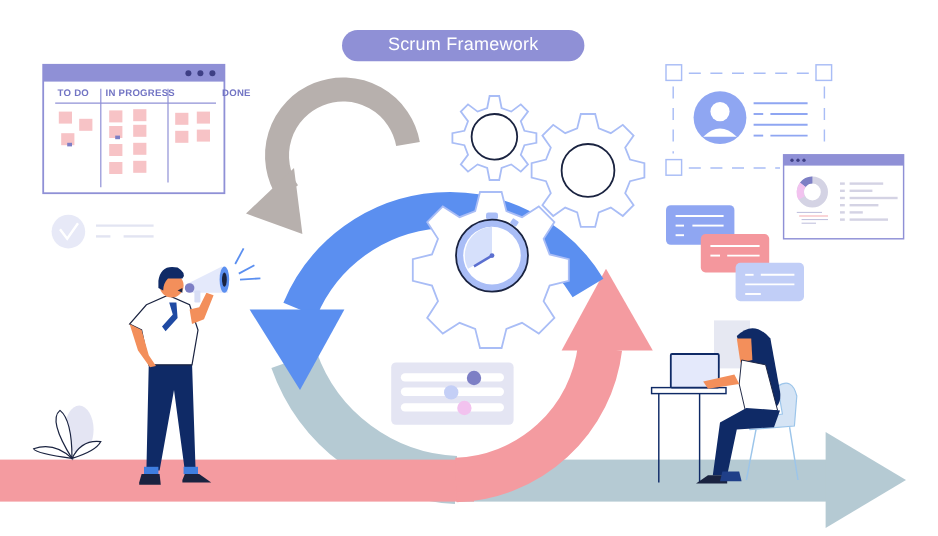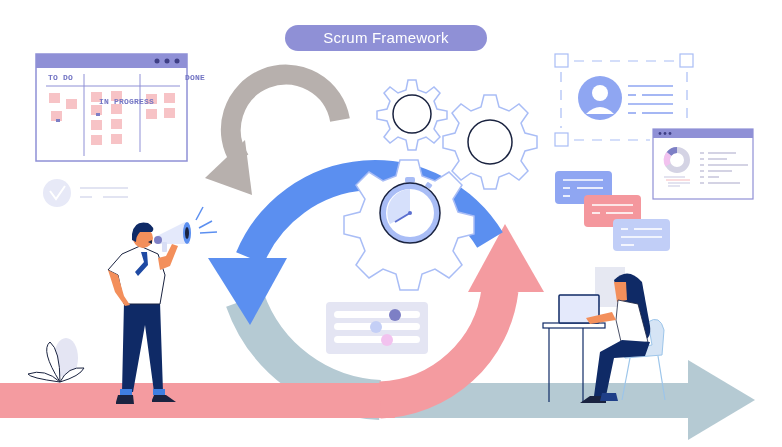--- a/index.html
+++ b/index.html
@@ -6,21 +6,21 @@
   body { width: 782px; height: 447px; overflow: hidden; position: relative; font-family: "Liberation Sans", sans-serif; }
   .stage { position: absolute; left: 0; top: 0; width: 782px; height: 341px; }
   .title-pill {
     position: absolute; left: 285px; top: 25px; width: 202px; height: 26px;
     background: #8f90d6; border-radius: 13px; color: #ffffff;
     font-family: "Liberation Sans", sans-serif; font-size: 15px; line-height: 26px; text-align: center;
     letter-spacing: 0.2px;
   }
   .board-col-label {
     position: absolute; top: 73px; font-size: 8px; font-weight: bold; color: #7375c4;
-    font-family: Liberation Mono, monospace; letter-spacing: 0.2px;
+    font-family: Liberation Sans, sans-serif; letter-spacing: 0.2px;
   }
 </style>
 </head>
 <body>
 
 <div class="stage">
 
   <svg width="782" height="447" viewBox="0 0 782 447" xmlns="http://www.w3.org/2000/svg">
 
     <g>
@@ -265,16 +265,16 @@
       <path d="M 590 396 L 606 396 L 606 403 L 580 403 Z" fill="#1a2340"></path>
       <path d="M 602 393 L 616 393 L 618 401 L 600 401 Z" fill="#1f3f88"></path>
     </g>
   </svg>
 
   
   <div class="title-pill">Scrum Framework</div>
 
   
   <span class="board-col-label" style="left:48px;">TO DO</span>
-  <span class="board-col-label" style="left:99px;margin-top:24px;">IN PROGRESS</span>
+  <span class="board-col-label" style="left:88px;">IN PROGRESS</span>
   <span class="board-col-label" style="left:149px;margin-left:36px;">DONE</span>
 
 </div>
 
 </body></html>

